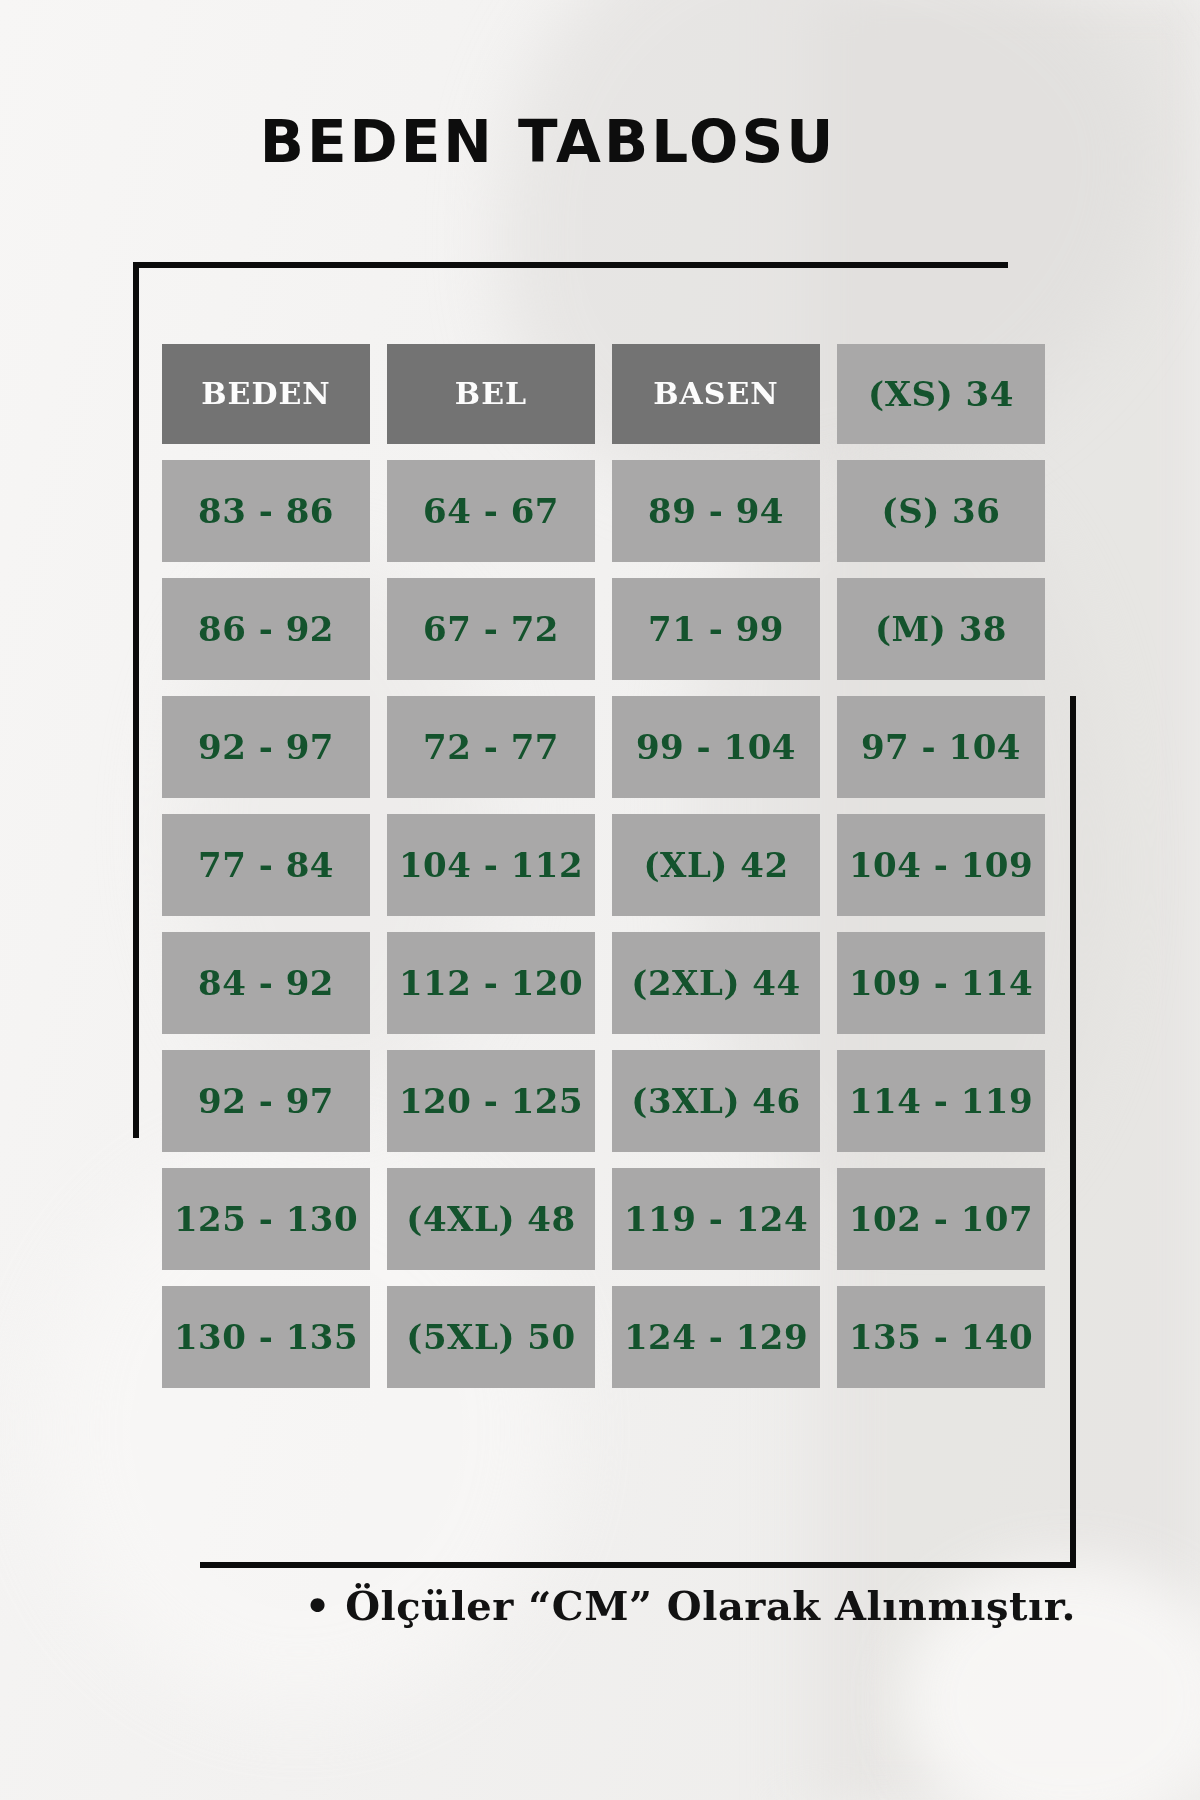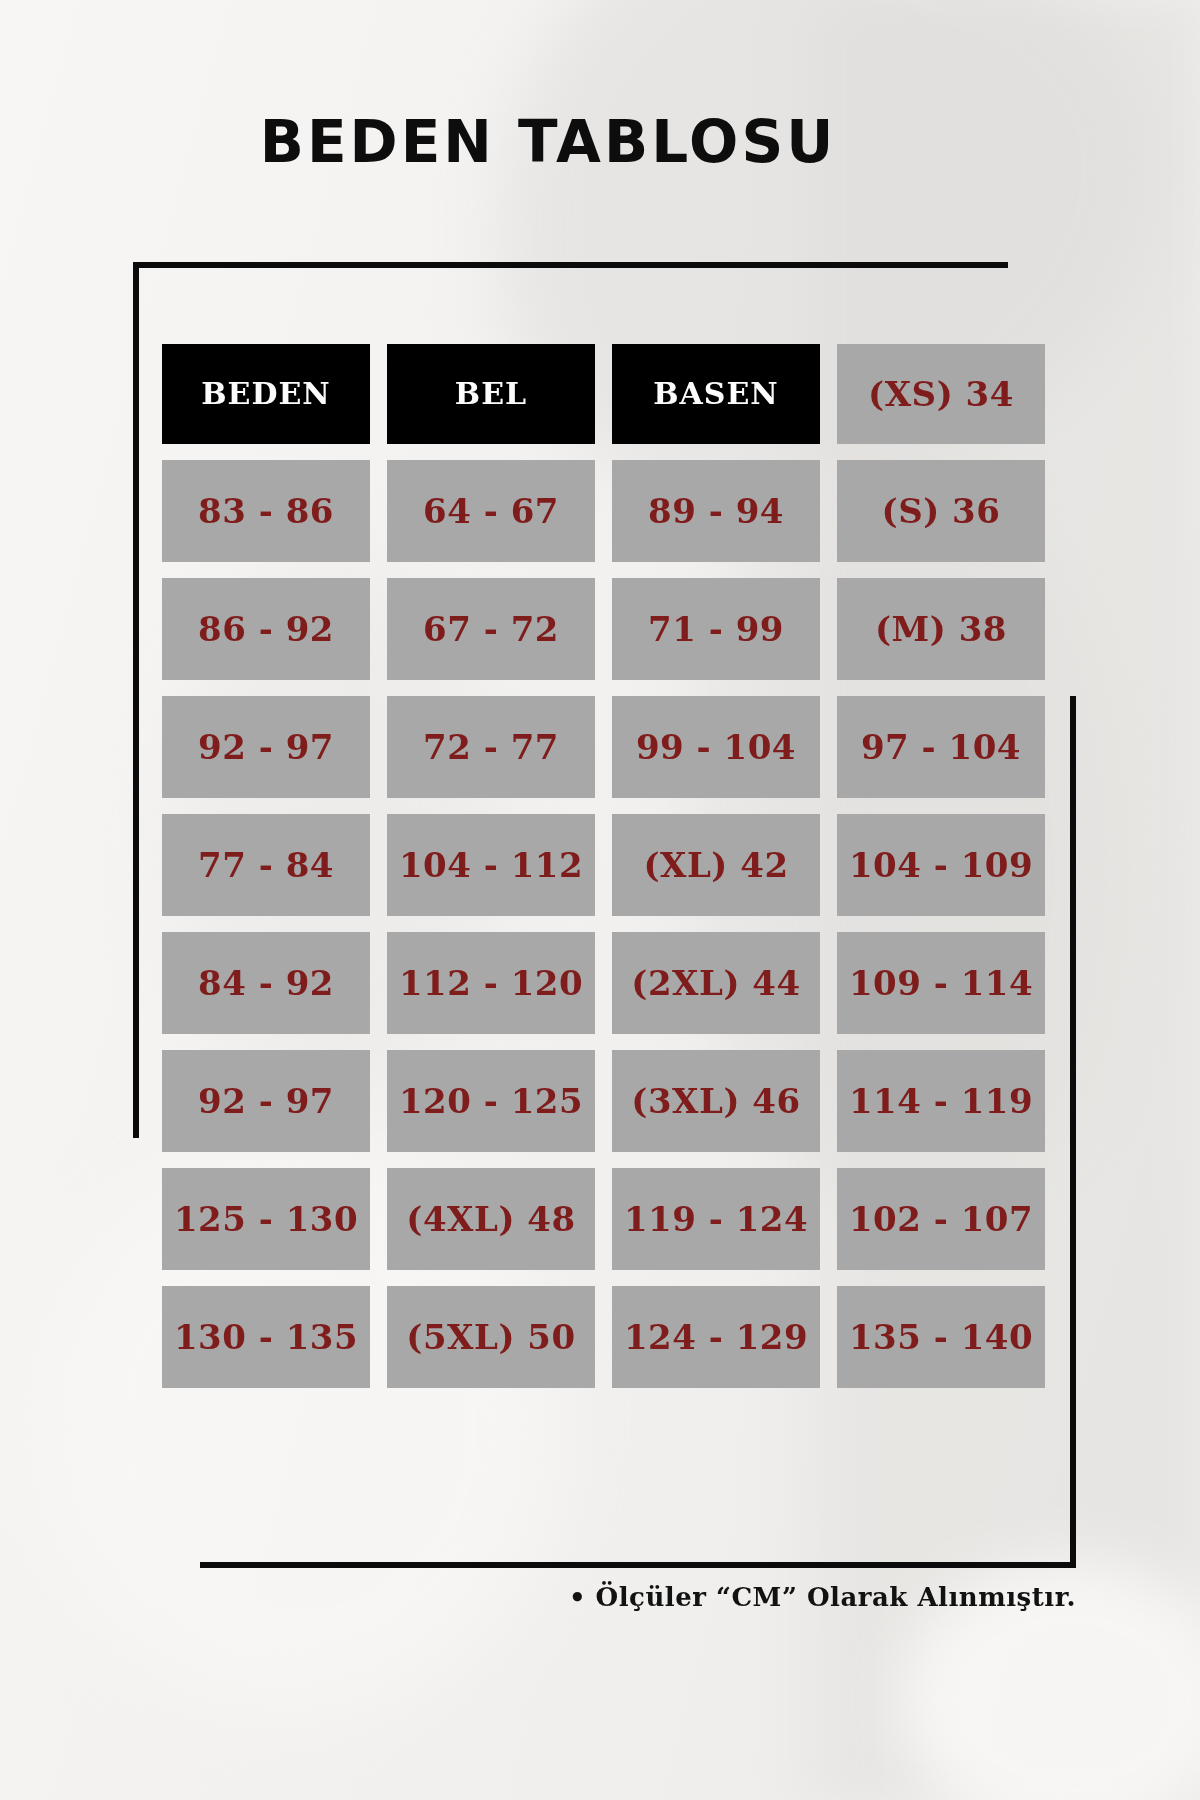--- a/index.html
+++ b/index.html
@@ -40,31 +40,31 @@
     position:absolute;left:162px;top:344px;width:883px;
     display:grid;grid-template-columns:repeat(4,1fr);
     column-gap:17px;row-gap:16px;
     grid-auto-rows:102px;grid-template-rows:100px;
   }
   .cell{
     display:flex;align-items:center;justify-content:center;
     text-align:center;line-height:1;
   }
   .cell.head{
-    background:#000000;color:#fcfcfc;
+    background:#737373;color:#fcfcfc;
     font-size:30px;font-weight:bold;letter-spacing:1px;
   }
   .cell.data{
-    background:#a9a8a8;color:#7f1d1d;
+    background:#a9a8a8;color:#14532d;
     font-size:34px;font-weight:bold;letter-spacing:0.5px;
   }
 
   .footnote{
     position:absolute;top:1582px;right:124px;
-    font-size:26px;font-weight:bold;color:#121212;
+    font-size:40px;font-weight:bold;color:#121212;
     font-family:"DejaVu Serif","Liberation Serif",serif;
     letter-spacing:0.5px;
   }
 </style>
 </head>
 <body>
 
 <div class="blob bg-col"></div>
 <div class="blob blob-a"></div>
 <div class="blob blob-b"></div>

